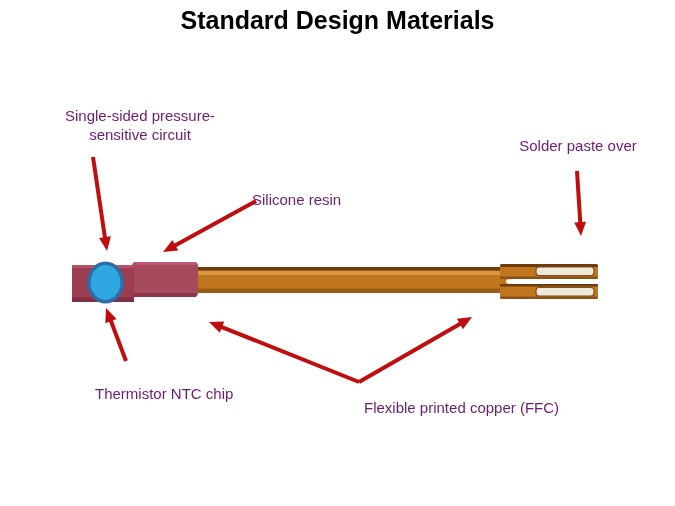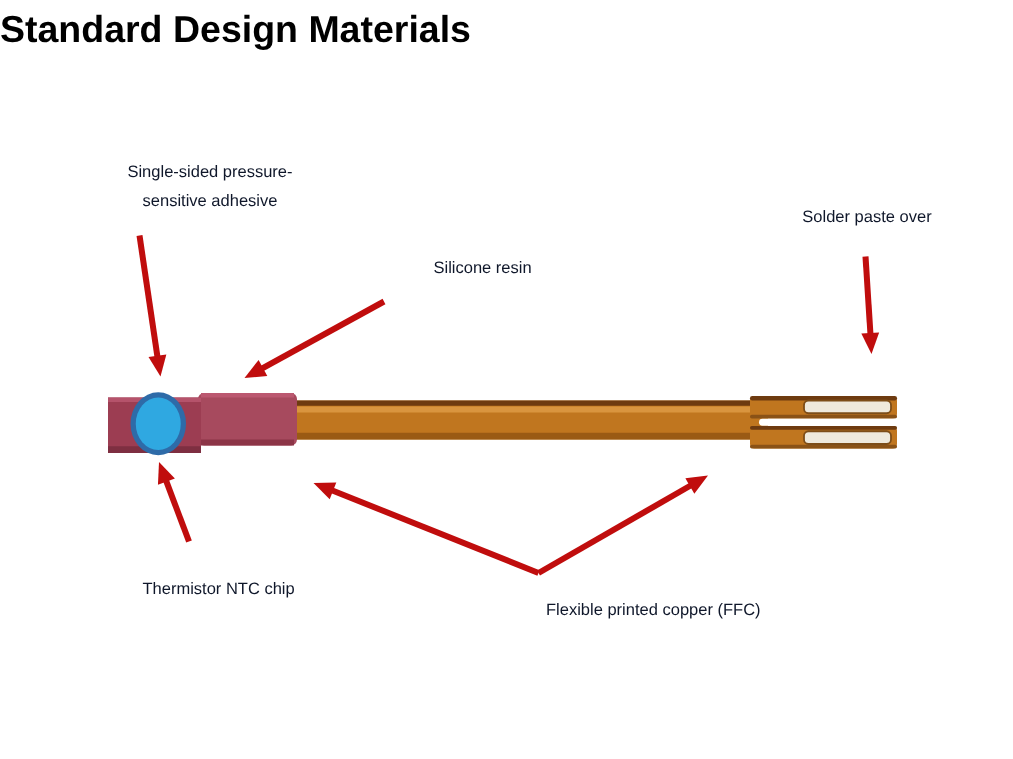--- a/index.html
+++ b/index.html
@@ -12,41 +12,42 @@
   }
   .canvas {
     position: relative;
     width: 675px; height: 506px;
     background: #ffffff;
   }
   .page-title {
     position: absolute;
     top: 6px; left: 0; width: 675px;
     margin: 0;
+    text-align: center;
     font-size: 25px;
     font-weight: bold;
     letter-spacing: 0px;
     color: #000000;
   }
   .device-svg {
     position: absolute;
     top: 0; left: 0;
     width: 675px; height: 506px;
   }
   .callout {
     position: absolute;
-    font-size: 11px;
+    font-size: 15px;
     line-height: 19px;
-    color: #0f172a;
+    color: #701a75;
     white-space: nowrap;
   }
   .callout.center { text-align: center; white-space: normal; }
   .callout div { white-space: nowrap; }
   #label-adhesive   { left: 40px;  top: 106px; width: 200px; }
-  #label-silicone   { left: 252px; top: 170px; margin-left: 37px; }
+  #label-silicone   { left: 252px; top: 190px; }
   #label-solder     { left: 498px; top: 136px; width: 160px; }
   #label-thermistor { left: 95px;  top: 384px; }
   #label-ffc        { left: 364px; top: 398px; }
 </style>
 </head>
 <body>
 
 <div class="canvas">
 
   <h1 class="page-title">Standard Design Materials</h1>
@@ -112,21 +113,21 @@
     </g>
 
     <g>
       <line x1="359" y1="382" x2="464.2" y2="321.5" stroke-width="4" stroke="#c00d0d"></line>
       <polygon points="472,317 462.9,329.2 456.9,318.8" fill="#c00d0d"></polygon>
     </g>
   </svg>
 
   <div class="callout center" id="label-adhesive">
     <div>Single-sided pressure-</div>
-    <div>sensitive adhesive</div>
+    <div>sensitive circuit</div>
   </div>
 
   <div class="callout" id="label-silicone">Silicone resin</div>
 
   <div class="callout center" id="label-solder">
     <div>Solder paste over</div>
   </div>
 
   <div class="callout" id="label-thermistor">Thermistor NTC chip</div>
 

